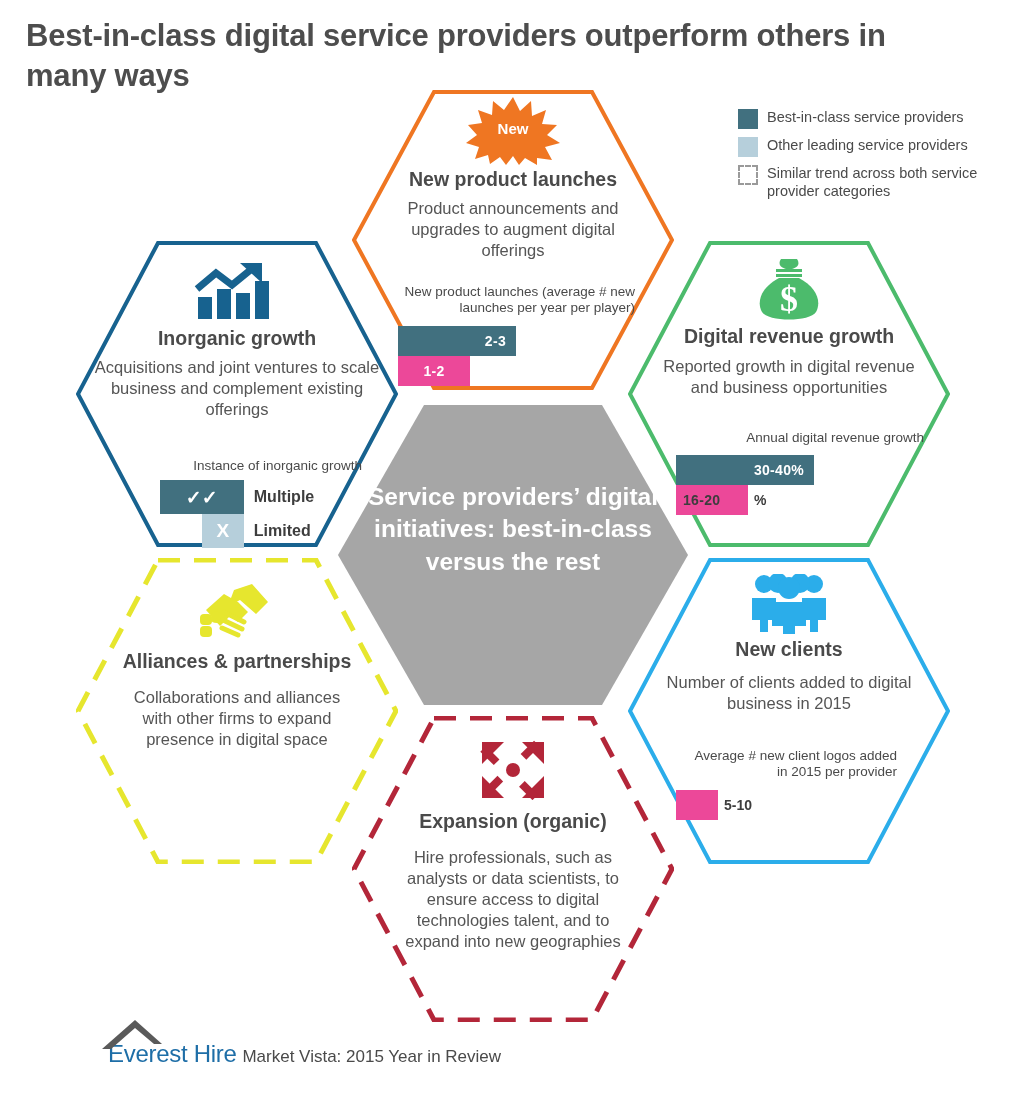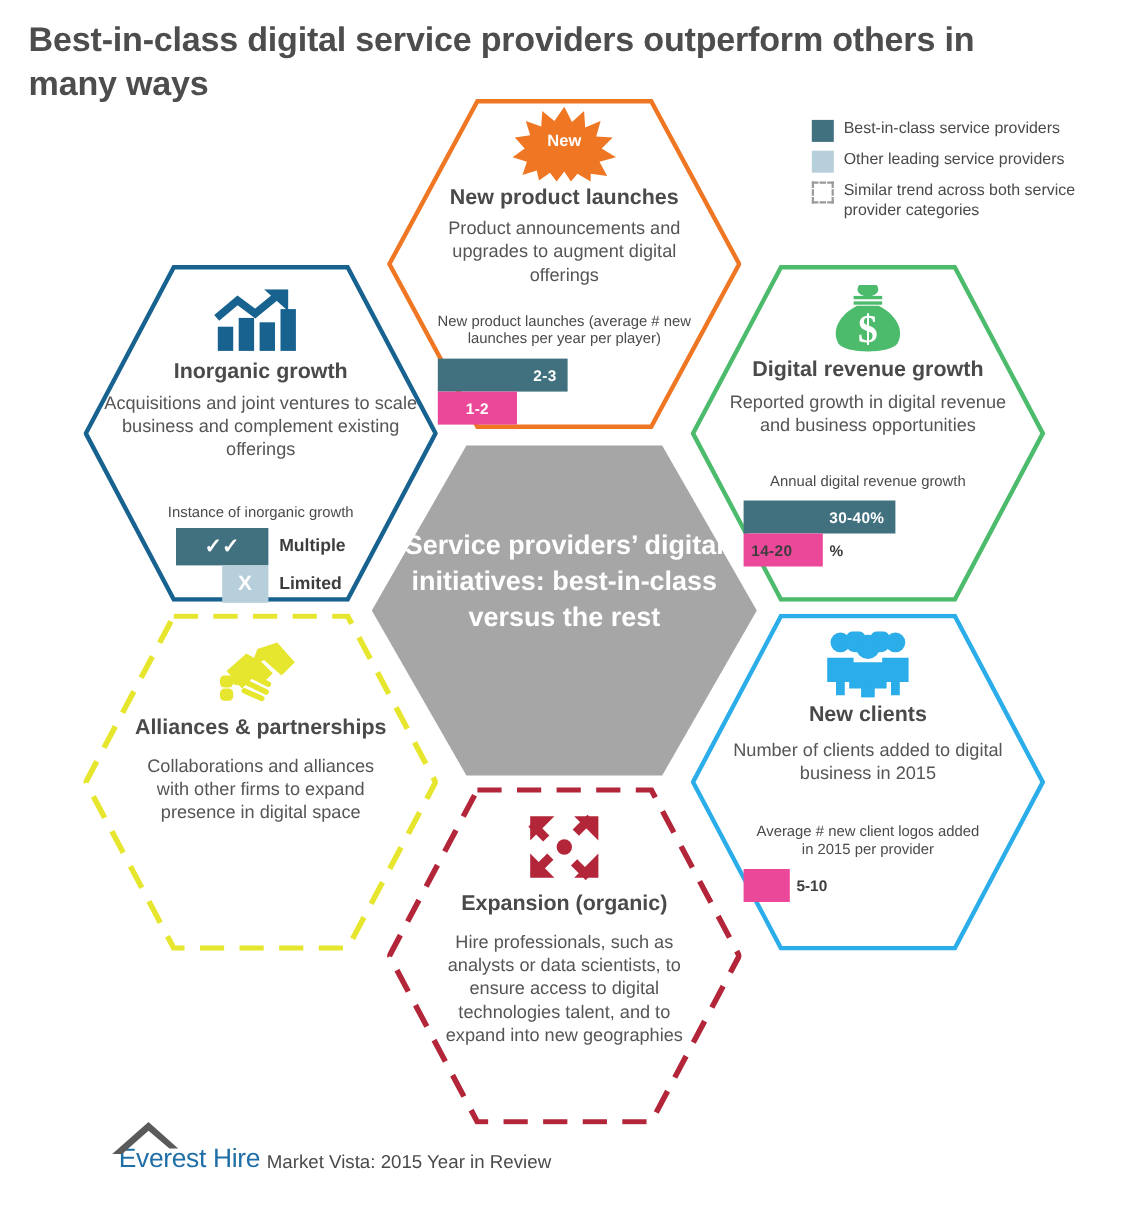--- a/index.html
+++ b/index.html
@@ -27,21 +27,21 @@
   .hex{
     position:absolute;
     box-sizing:border-box;
     text-align:center;
   }
   .hex .hexbg{position:absolute;inset:0;}
   .hex .content{position:relative;z-index:2;}
 
   .hex-title{font-size:19.5px;font-weight:bold;color:#4a4a4a;line-height:1.2;}
   .hex-desc{font-size:16.5px;color:#555;line-height:1.26;margin-top:6px;}
-  .metric-label{font-size:13.5px;color:#4a4a4a;line-height:1.22;}
+  .metric-label{font-size:13.5px;color:#4a4a4a;line-height:1.22;text-align:right;}
 
   
   .bars{margin-top:7px;}
   .barrow{display:flex;align-items:center;height:30px;}
   .bar{height:30px;display:flex;align-items:center;box-sizing:border-box;}
   .bar.dark{background:#41707f;justify-content:flex-end;padding-right:10px;}
   .bar.light{background:#ec4899;justify-content:center;}
   .bar .v{font-size:14px;font-weight:bold;color:#ffffff;letter-spacing:.3px;}
   .bar .vdark{font-size:14px;font-weight:bold;color:#3d3d3d;letter-spacing:.3px;}
   .outv{font-size:14px;font-weight:bold;color:#3d3d3d;margin-left:6px;}
@@ -179,21 +179,21 @@
     <div class="hex-desc" style="margin:8px auto 0;width:252px">Reported growth in digital revenue and business opportunities</div>
     <div class="metric-label" style="margin:32px auto 0;width:270px">Annual digital revenue growth</div>
     <div class="bars" style="width:240px;margin-left:48px;margin-top:9px">
       <div class="barrow">
         <div class="bar dark" style="width:138px">
           <span class="v">30-40%</span>
         </div>
       </div>
       <div class="barrow">
         <div class="bar light" style="width:72px;justify-content:flex-start;padding-left:7px">
-          <span class="vdark">14-20</span>
+          <span class="vdark">16-20</span>
         </div>
         <span class="outv">%</span>
       </div>
     </div>
   </div>
 </div>
 
 <div class="hex" style="left:76px;top:558px;width:322px;height:306px;">
   <svg class="hexbg" width="322" height="306" viewBox="0 0 322 306">
     <polygon points="82,2 240,2 320,153 240,304 82,304 2,153" fill="#ffffff" stroke="#e6e62e" stroke-width="5" stroke-dasharray="22 14"></polygon>

